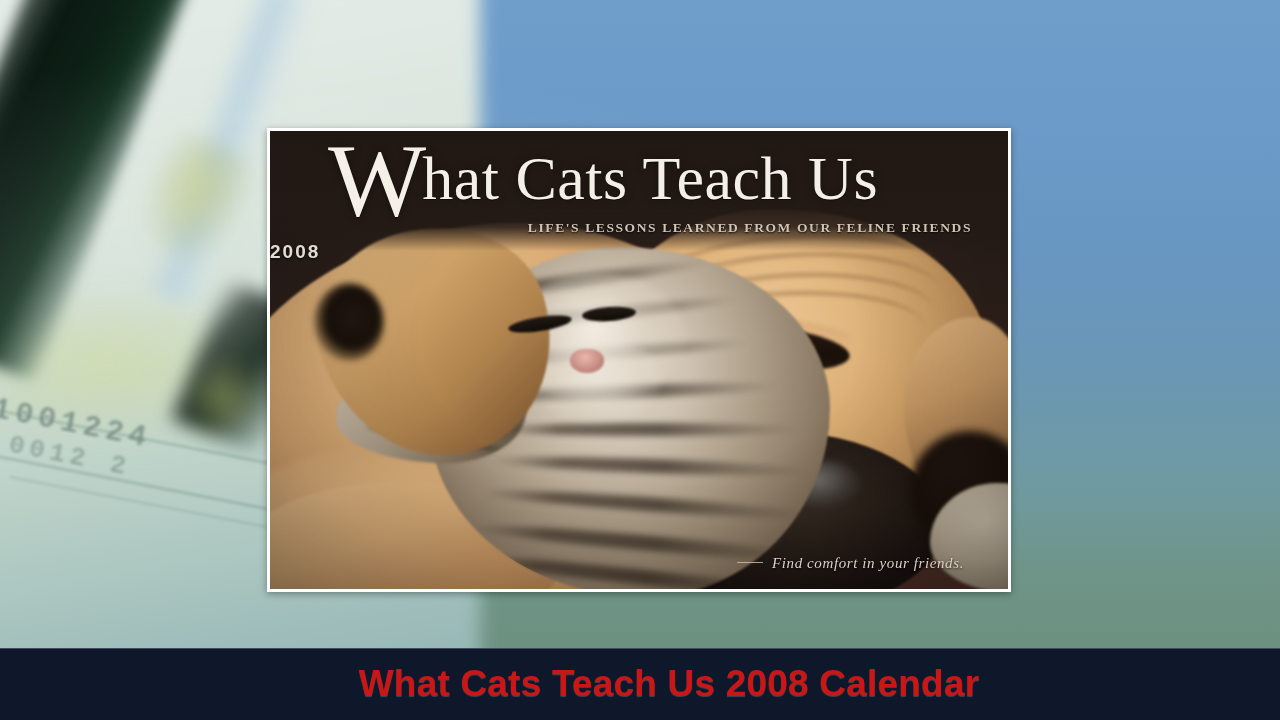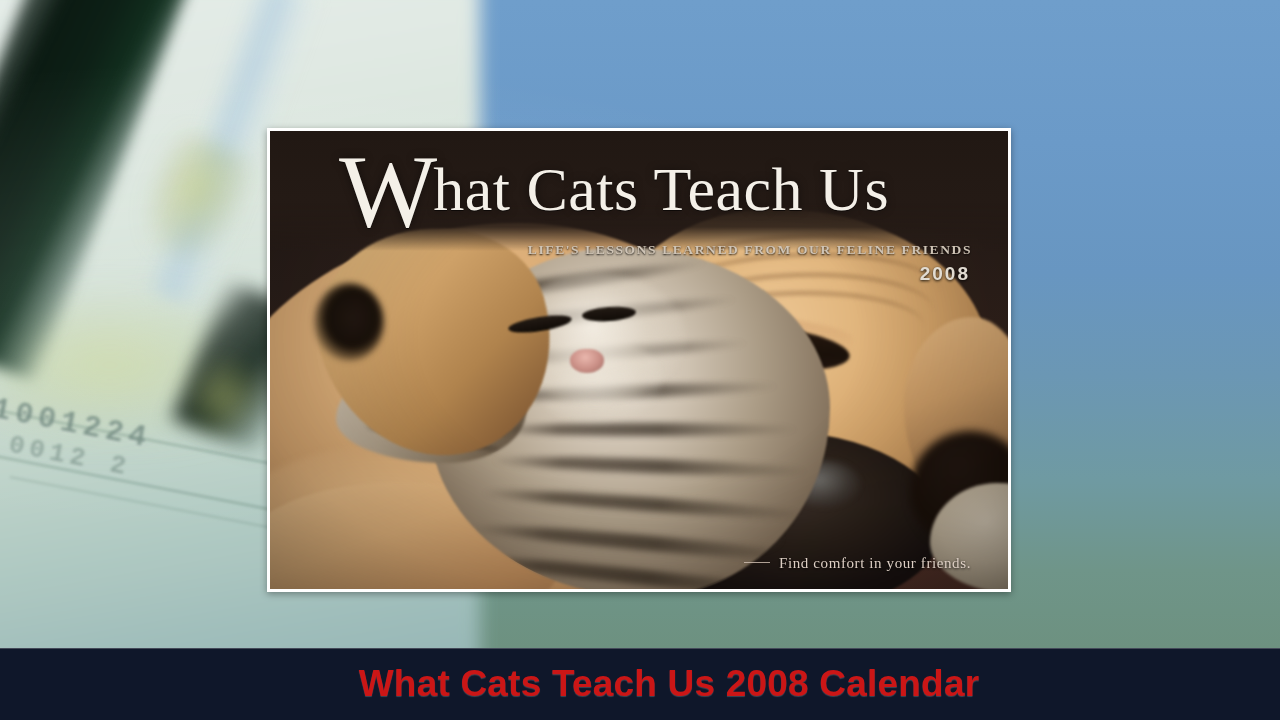--- a/index.html
+++ b/index.html
@@ -544,21 +544,21 @@
   }
 
   
   .cover-text {
     position: absolute;
     left: 0; right: 0; top: 0;
     z-index: 20;
     pointer-events: none;
   }
   .cover-title {
-    margin: 11px;
+    margin: 0;
     padding: 12px 34px 0 58px;
     font-family: "Liberation Serif", "DejaVu Serif", serif;
     font-size: 62px;
     line-height: 1.02;
     font-weight: 400;
     color: #f4f0e8;
     letter-spacing: 0.5px;
     text-align: left;
     text-shadow:
       0 1px 0 rgba(0,0,0,0.55),
@@ -580,34 +580,34 @@
     font-size: 13.5px;
     font-weight: 700;
     letter-spacing: 1.6px;
     color: #cfc4b6;
     text-shadow: 0 1px 2px rgba(0,0,0,0.85);
     white-space: nowrap;
   }
   .cover-year {
     margin: 5px 0 0 0;
     padding: 0 38px 0 0;
-    text-align: right;
     font-family: "Liberation Sans", sans-serif;
     font-size: 19px;
     font-weight: 700;
     letter-spacing: 2px;
     color: #e2dcd2;
     text-shadow: 0 1px 3px rgba(0,0,0,0.9);
   }
   .cover-tagline {
     position: absolute;
-    right: 37px;
+    right: 44px;
     bottom: 17px;
     z-index: 20;
     font-family: "Liberation Serif", "DejaVu Serif", serif;
+    font-style: italic;
     font-size: 15px;
     letter-spacing: 0.6px;
     color: #ddcfc4;
     text-shadow: 0 1px 3px rgba(0,0,0,0.9);
     white-space: nowrap;
     pointer-events: none;
   }
   .cover-tagline .dash {
     display: inline-block;
     width: 26px;

